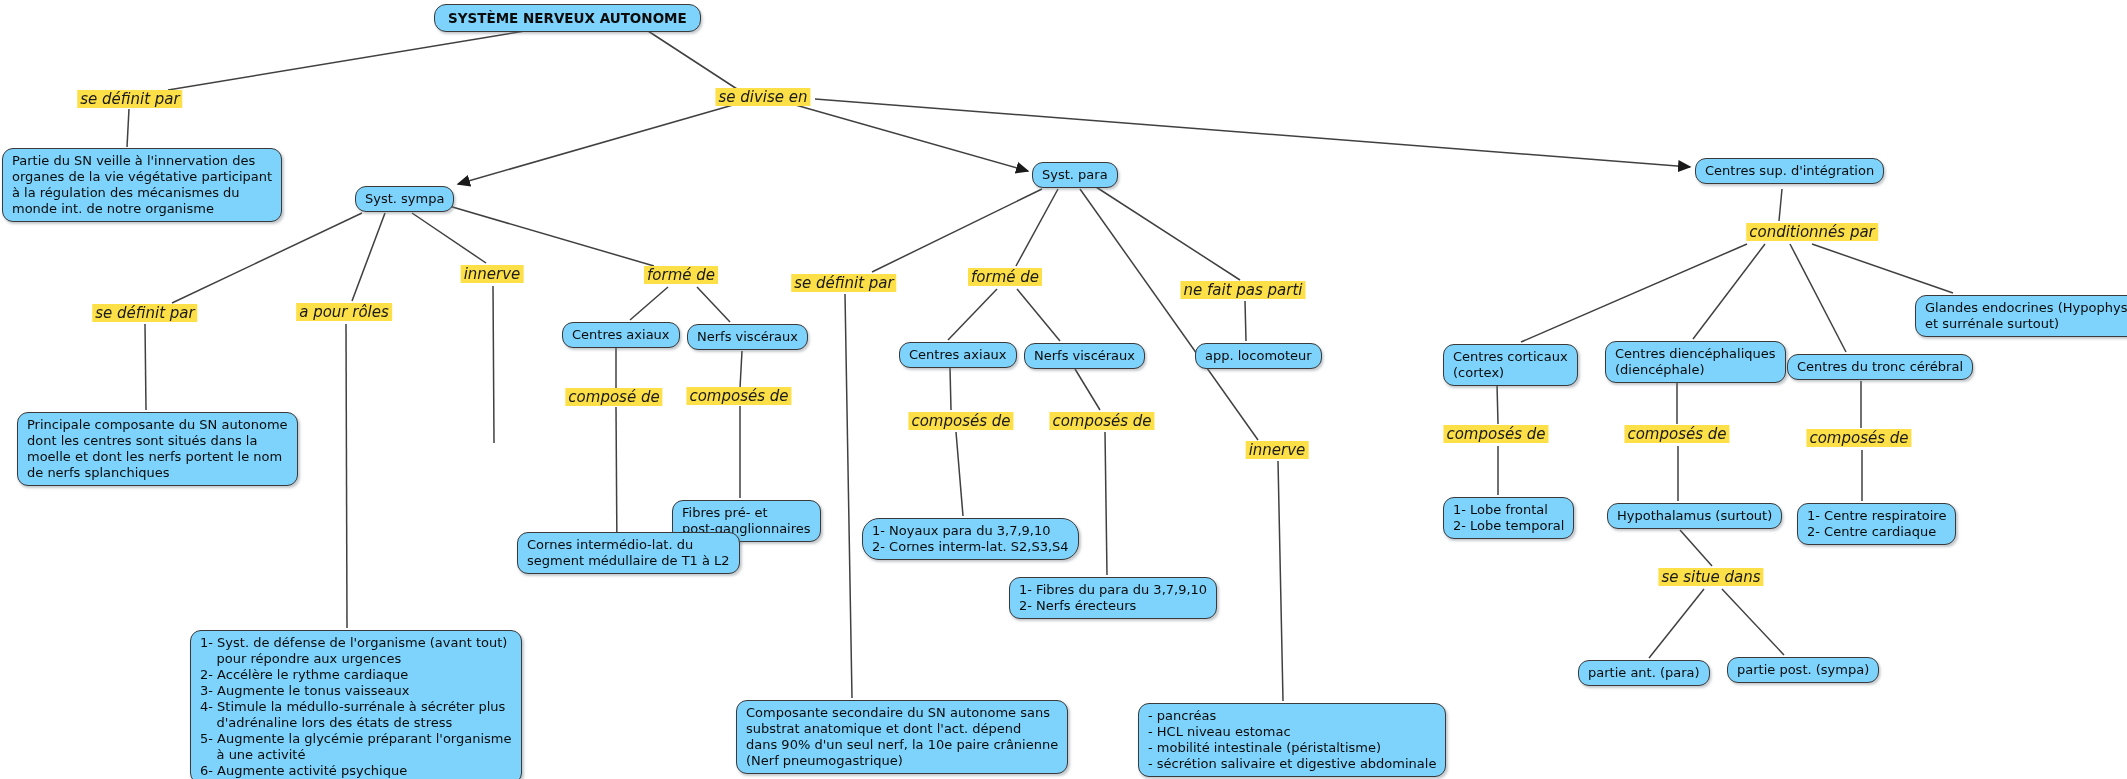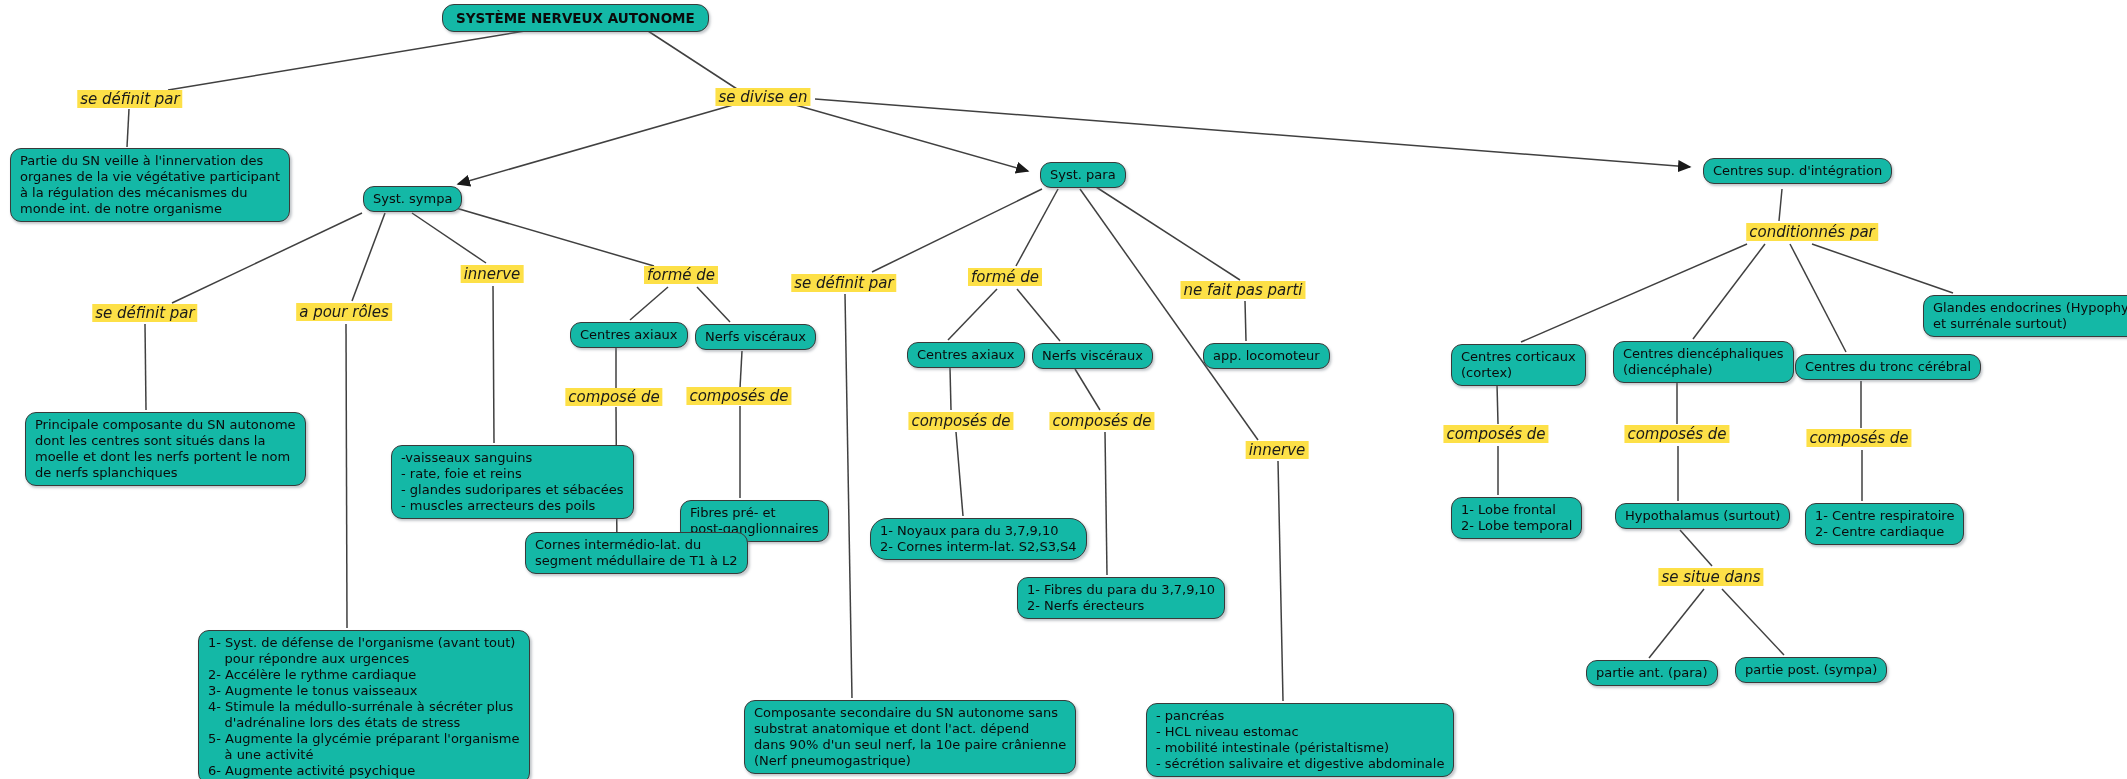--- a/index.html
+++ b/index.html
@@ -7,30 +7,29 @@
     position:relative;
     width:2127px;height:779px;
     background:#ffffff;
     font-family:"DejaVu Sans","Liberation Sans",sans-serif;
     overflow:hidden;
   }
   #wires{position:absolute;left:0;top:0;width:2127px;height:779px;}
   .node{
     position:absolute;
     box-sizing:border-box;
-    background:#14b8a6;
+    background:#7dd3fc;
     border:1.4px solid #3a3a3a;
     border-radius:11px;
     padding:4px 9px;
     font-size:13px;
     line-height:16px;
     color:#0b0b0b;
     white-space:pre;
     box-shadow:1.5px 2px 2.5px rgba(110,120,130,0.4);
-    margin-left:8px;
   }
   .node.title{
     font-weight:bold;
     font-size:13.5px;
     padding:5px 13px;
     border-radius:12px;
   }
   .link-label{
     position:absolute;
     transform:translate(-50%,-50%);
@@ -122,24 +121,20 @@
 de nerfs splanchiques</div>
   <div class="node" style="left:190px;top:630px;">1- Syst. de défense de l'organisme (avant tout)
     pour répondre aux urgences
 2- Accélère le rythme cardiaque
 3- Augmente le tonus vaisseaux
 4- Stimule la médullo-surrénale à sécréter plus
     d'adrénaline lors des états de stress
 5- Augmente la glycémie préparant l'organisme
     à une activité
 6- Augmente activité psychique</div>
-  <div class="node" style="left:383px;top:445px;">-vaisseaux sanguins
-- rate, foie et reins
-- glandes sudoripares et sébacées
-- muscles arrecteurs des poils</div>
   <div class="node" style="left:562px;top:322px;">Centres axiaux</div>
   <div class="node" style="left:687px;top:324px;">Nerfs viscéraux</div>
   <div class="node" style="left:672px;top:500px;">Fibres pré- et
 post-ganglionnaires</div>
   <div class="node" style="left:517px;top:532px;">Cornes intermédio-lat. du
 segment médullaire de T1 à L2</div>
   <div class="node" style="left:899px;top:342px;">Centres axiaux</div>
   <div class="node" style="left:1024px;top:343px;">Nerfs viscéraux</div>
   <div class="node" style="left:1195px;top:343px;">app. locomoteur</div>
   <div class="node" style="left:862px;top:518px;border-radius:17px;">1- Noyaux para du 3,7,9,10

